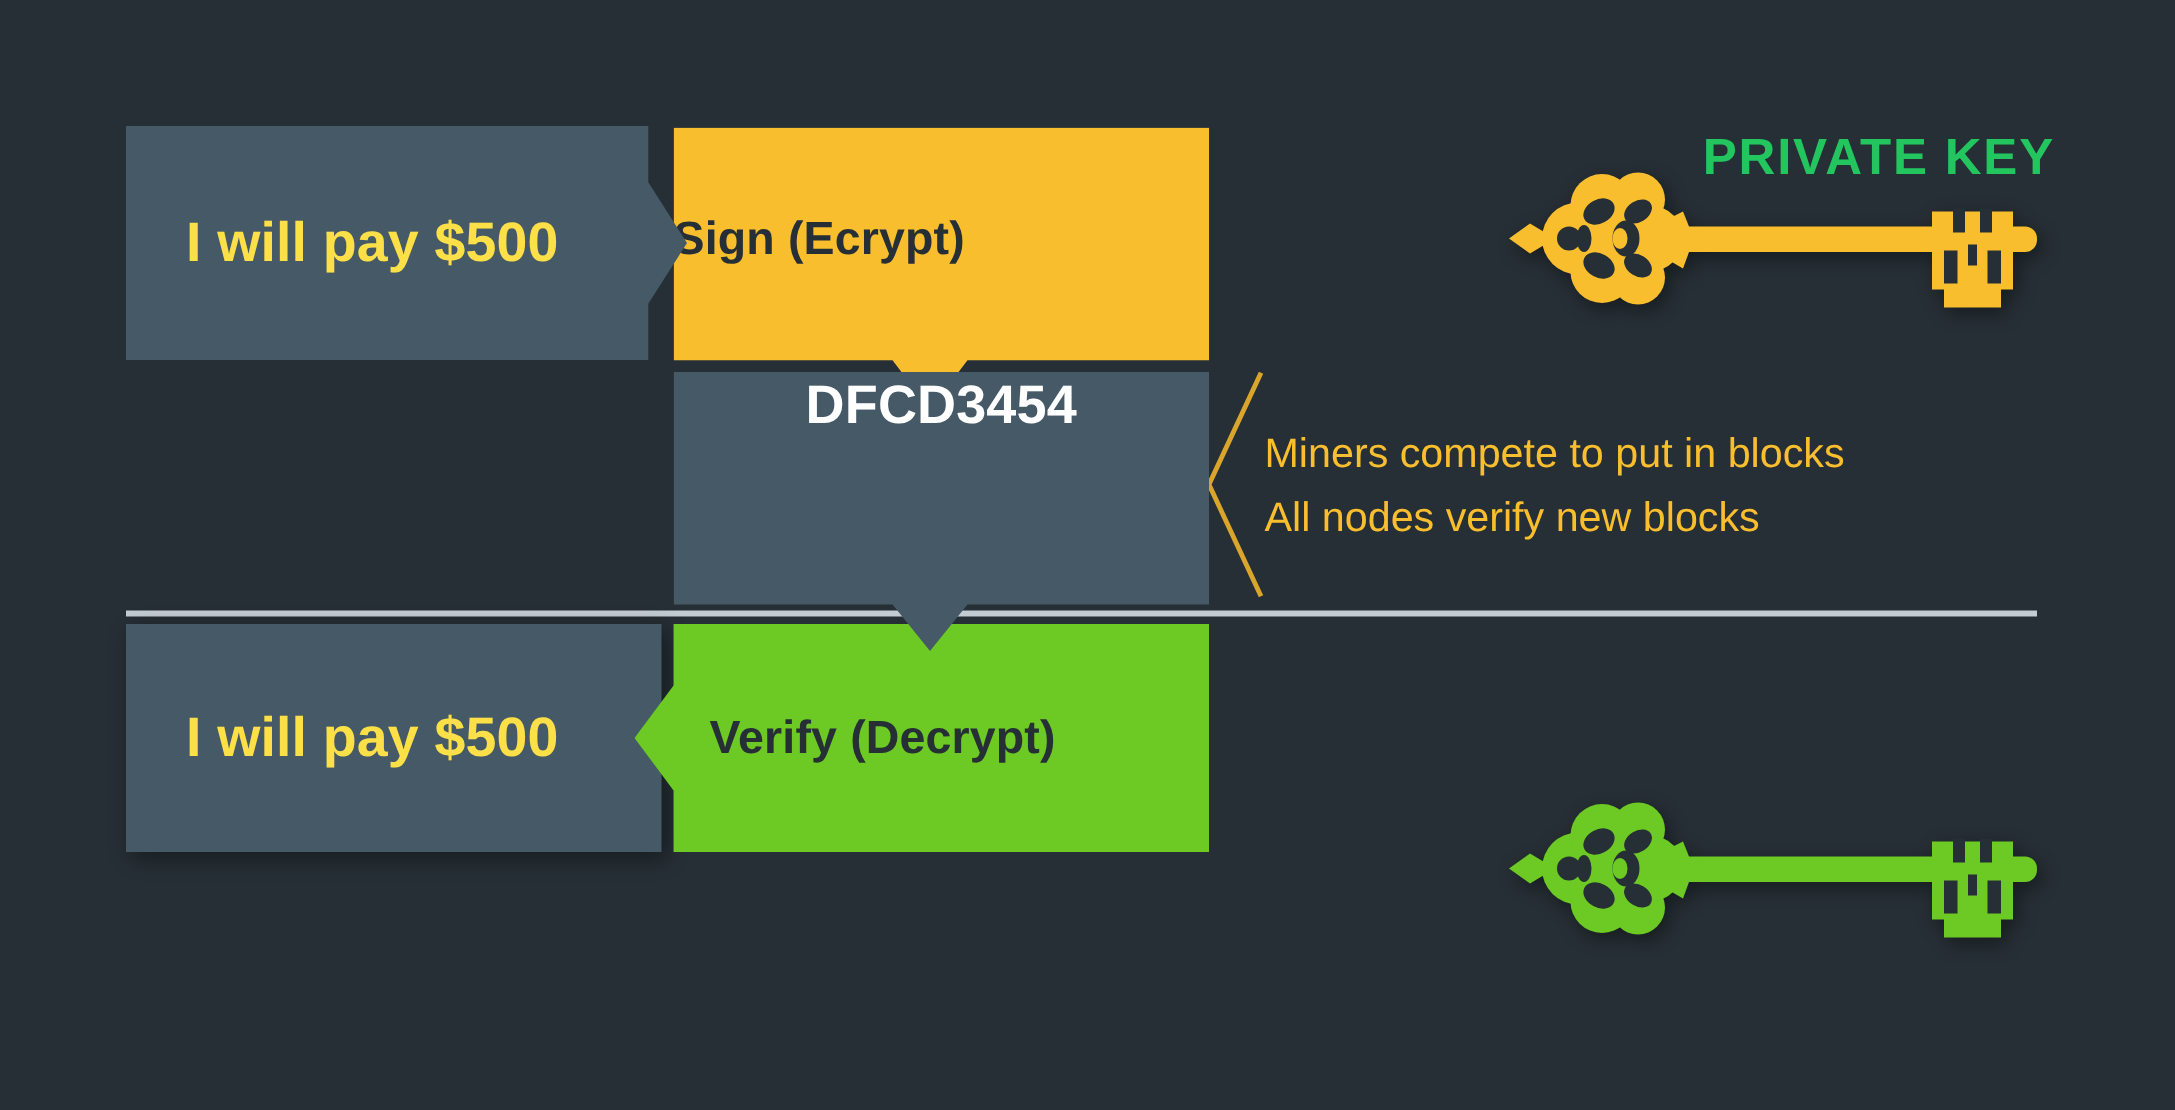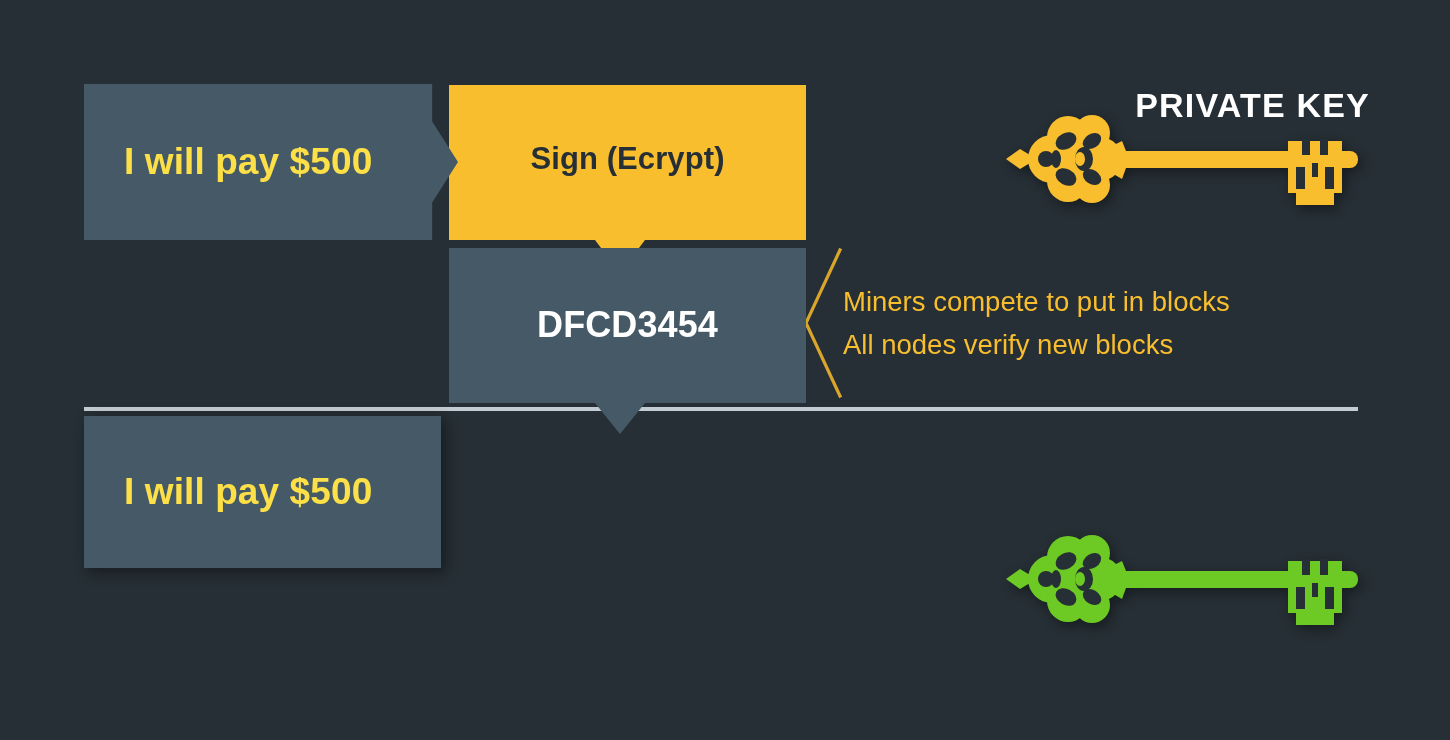--- a/index.html
+++ b/index.html
@@ -15,21 +15,21 @@
     overflow: hidden;
     font-family: "Liberation Sans", sans-serif;
   }
 
   
   .blk {
     position: absolute;
     box-sizing: border-box;
     display: flex;
     align-items: center;
-    justify-content: center;
+    justify-content: flex-start;
     font-weight: bold;
     letter-spacing: .1px;
     filter: drop-shadow(4px 4px 7px rgba(0,0,0,.42));
   }
   .msg {
     background: #455a66;
     color: #fde047;
     font-size: 37px;
   }
   .action-yellow {
@@ -40,21 +40,21 @@
   .action-green {
     background: #6dc923;
     color: #262f35;
     font-size: 31px;
   }
   .hash {
     background: #455a66;
     color: #ffffff;
     font-size: 36px;
     line-height: 1.22;
-    flex-direction: row;
+    flex-direction: column;
     text-align: center;
   }
 
   
   #msg-top {
     left: 84px; top: 84px; width: 374px; height: 156px;
     clip-path: polygon(0 0, 93.1% 0, 93.1% 24%, 100% 50%, 93.1% 76%, 93.1% 100%, 0 100%);
     justify-content: flex-start;
     padding-left: 40px;
     z-index: 4;
@@ -127,21 +127,21 @@
     filter: drop-shadow(3px 4px 6px rgba(0,0,0,.40));
   }
   .key-label {
     position: absolute;
     right: 0; top: 0;
     font-size: 34px;
     font-weight: bold;
     letter-spacing: 1.2px;
     white-space: nowrap;
   }
-  #private-key-label { color: #ffffff; }
+  #private-key-label { color: #22c55e; }
   #public-key-label  { color: #6dc923; }
 </style>
 </head>
 <body>
 
 <div id="stage">
 
   <div id="divider"></div>
 
   <div class="blk msg" id="msg-top">
@@ -162,20 +162,23 @@
 
   <div id="miners-note">
     <div>Miners compete to put in blocks</div>
     <div>All nodes verify new blocks</div>
   </div>
 
   <div class="blk msg" id="msg-bottom">
     <span>I will pay $500</span>
   </div>
 
+  <div class="blk action-green" id="verify-block">
+    <span>Verify (Decrypt)</span>
+  </div>
 
   <div class="key-group" id="private-key-group">
     <div class="key-label" id="private-key-label">PRIVATE KEY</div>
     <svg class="key-svg" viewBox="0 0 370 100" preserveAspectRatio="none">
       <g fill="#f9be2e">
 
         <rect x="96" y="40" width="262" height="17" rx="8"></rect>
 
         <path d="M6 48 L20 38 L30 44 L30 52 L20 58 Z"></path>
         <circle cx="46" cy="48" r="7" fill="#262f35"></circle>

